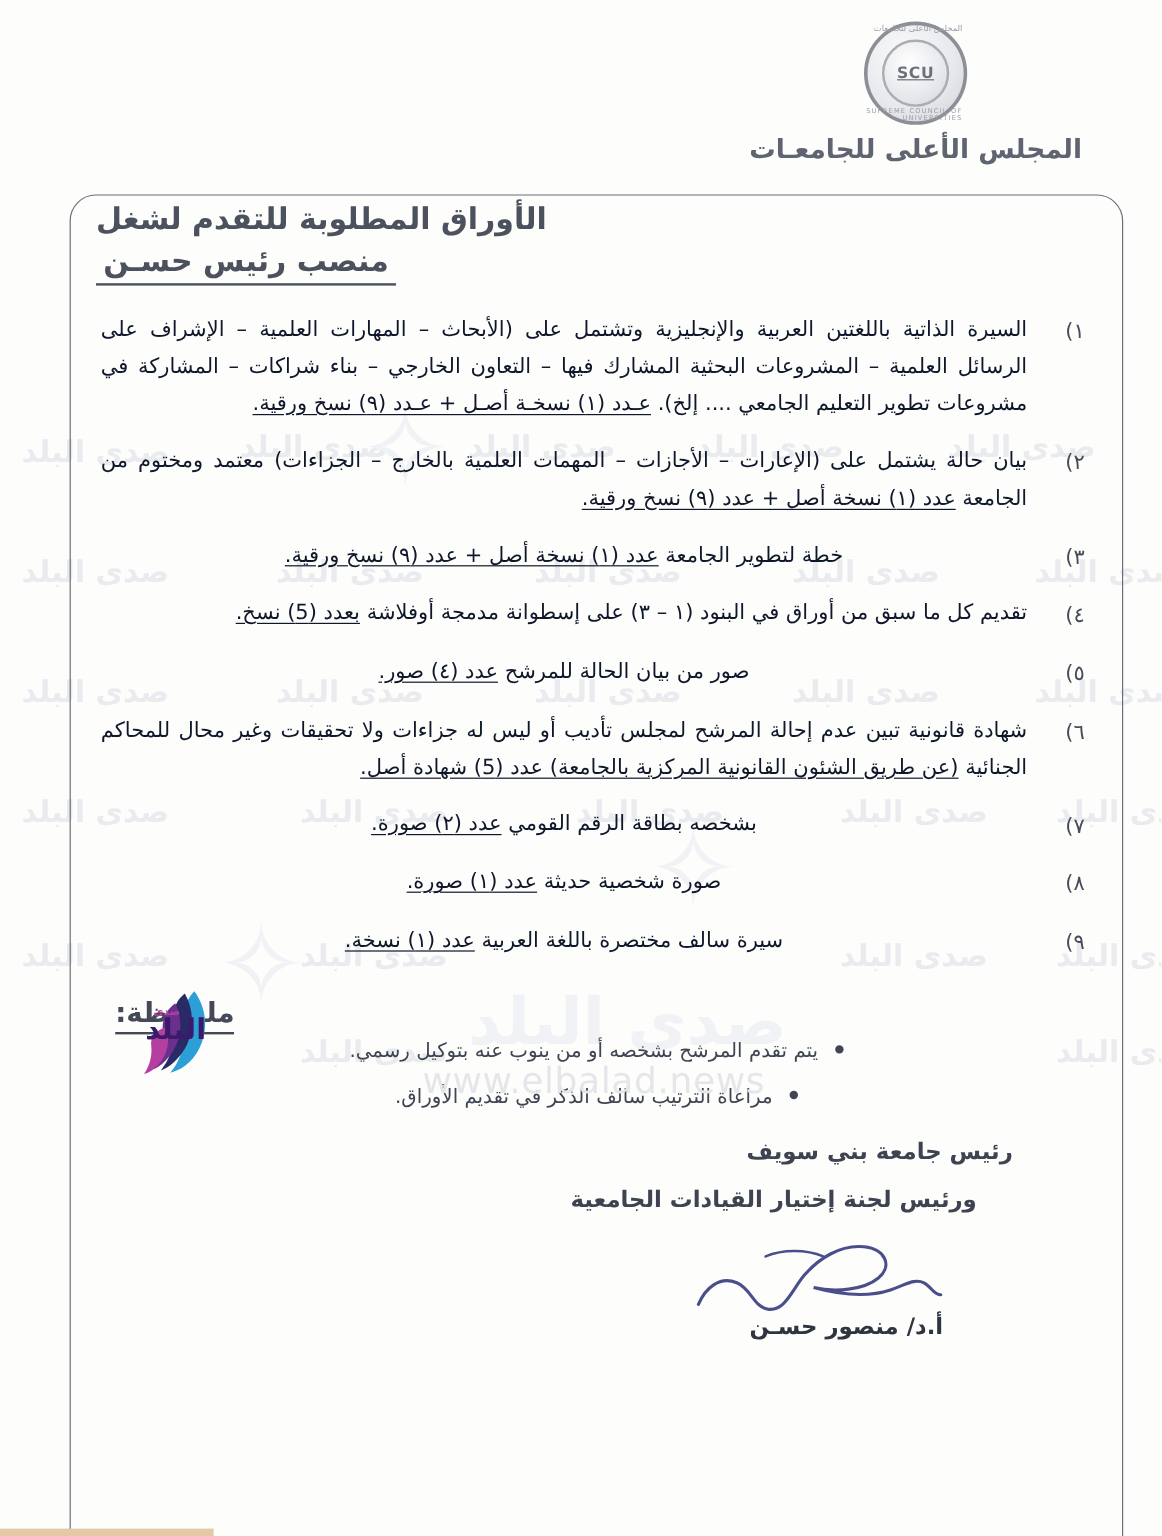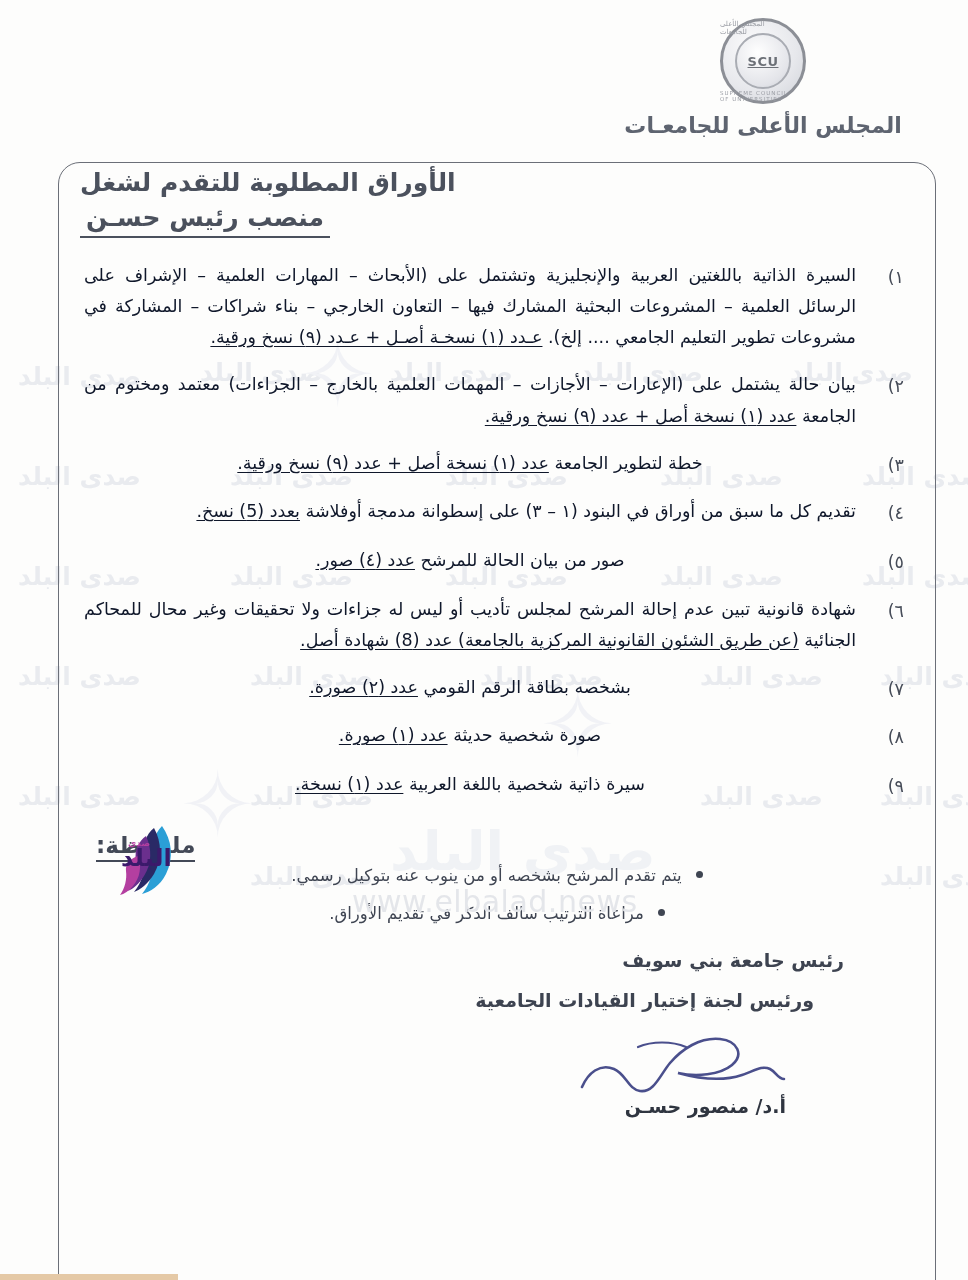--- a/index.html
+++ b/index.html
@@ -94,22 +94,22 @@
     font-size: 13px;
     font-weight: 700;
     color: #6c7077;
     letter-spacing: 0.5px;
     direction: ltr;
     font-family: "DejaVu Sans", "Liberation Sans", sans-serif;
     text-decoration: underline;
   }
   .emblem-ar-top, .emblem-ar-bot {
     position: absolute;
-    left: 0; right: 16px;
-    text-align: left;
+    left: 0; right: 4px;
+    text-align: right;
     font-size: 7px;
     color: #9a9da4;
     letter-spacing: 1px;
   }
   .emblem-ar-top { top: 2px; }
   .emblem-ar-bot { bottom: 2px; font-size: 5.5px; direction: ltr; }
   .org-name {
     margin-top: 9px;
     font-size: 22px;
     font-weight: 700;
@@ -383,21 +383,21 @@
         <div class="item-body center">
           <span>صور من بيان الحالة للمرشح</span>
           <span class="u">عدد (٤) صور.</span>
         </div>
       </div>
 
       <div class="item">
         <div class="item-num">٦)</div>
         <div class="item-body">
           <span>شهادة قانونية تبين عدم إحالة المرشح لمجلس تأديب أو ليس له جزاءات ولا تحقيقات وغير محال للمحاكم الجنائية</span>
-          <span class="u">(عن طريق الشئون القانونية المركزية بالجامعة) عدد (8) شهادة أصل.</span>
+          <span class="u">(عن طريق الشئون القانونية المركزية بالجامعة) عدد (5) شهادة أصل.</span>
         </div>
       </div>
 
       <div class="item">
         <div class="item-num">٧)</div>
         <div class="item-body center">
           <span>بشخصه بطاقة الرقم القومي</span>
           <span class="u">عدد (٢) صورة.</span>
         </div>
       </div>
@@ -406,21 +406,21 @@
         <div class="item-num">٨)</div>
         <div class="item-body center">
           <span>صورة شخصية حديثة</span>
           <span class="u">عدد (١) صورة.</span>
         </div>
       </div>
 
       <div class="item">
         <div class="item-num">٩)</div>
         <div class="item-body center">
-          <span>سيرة ذاتية شخصية باللغة العربية</span>
+          <span>سيرة سالف مختصرة باللغة العربية</span>
           <span class="u">عدد (١) نسخة.</span>
         </div>
       </div>
 
     </div>
 
     <div class="note-block">
       <div class="note-title">
         <span>ملحوظة:</span>
       </div>

